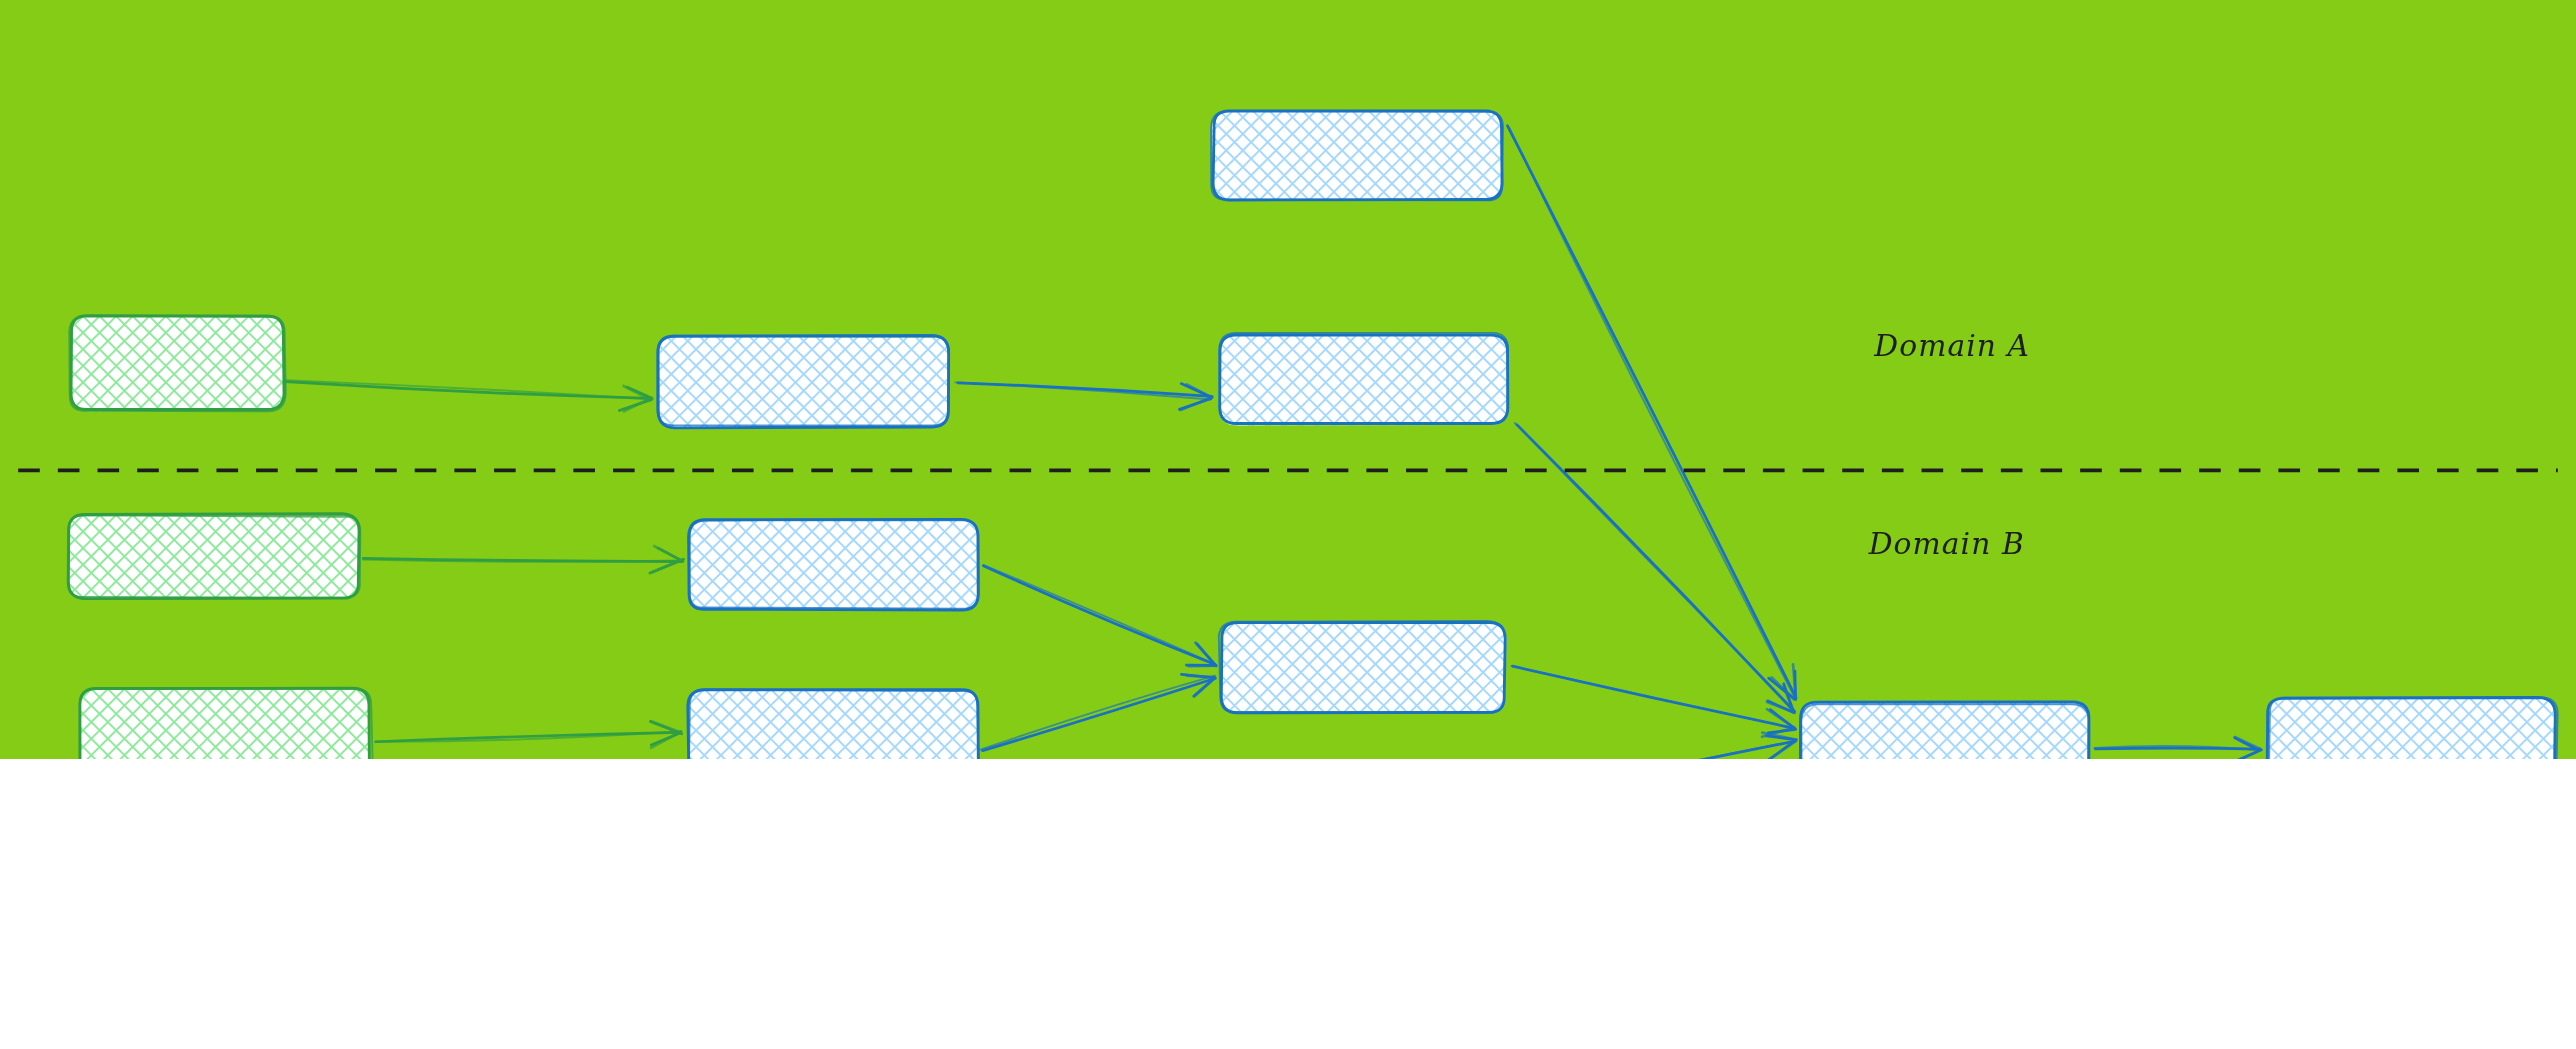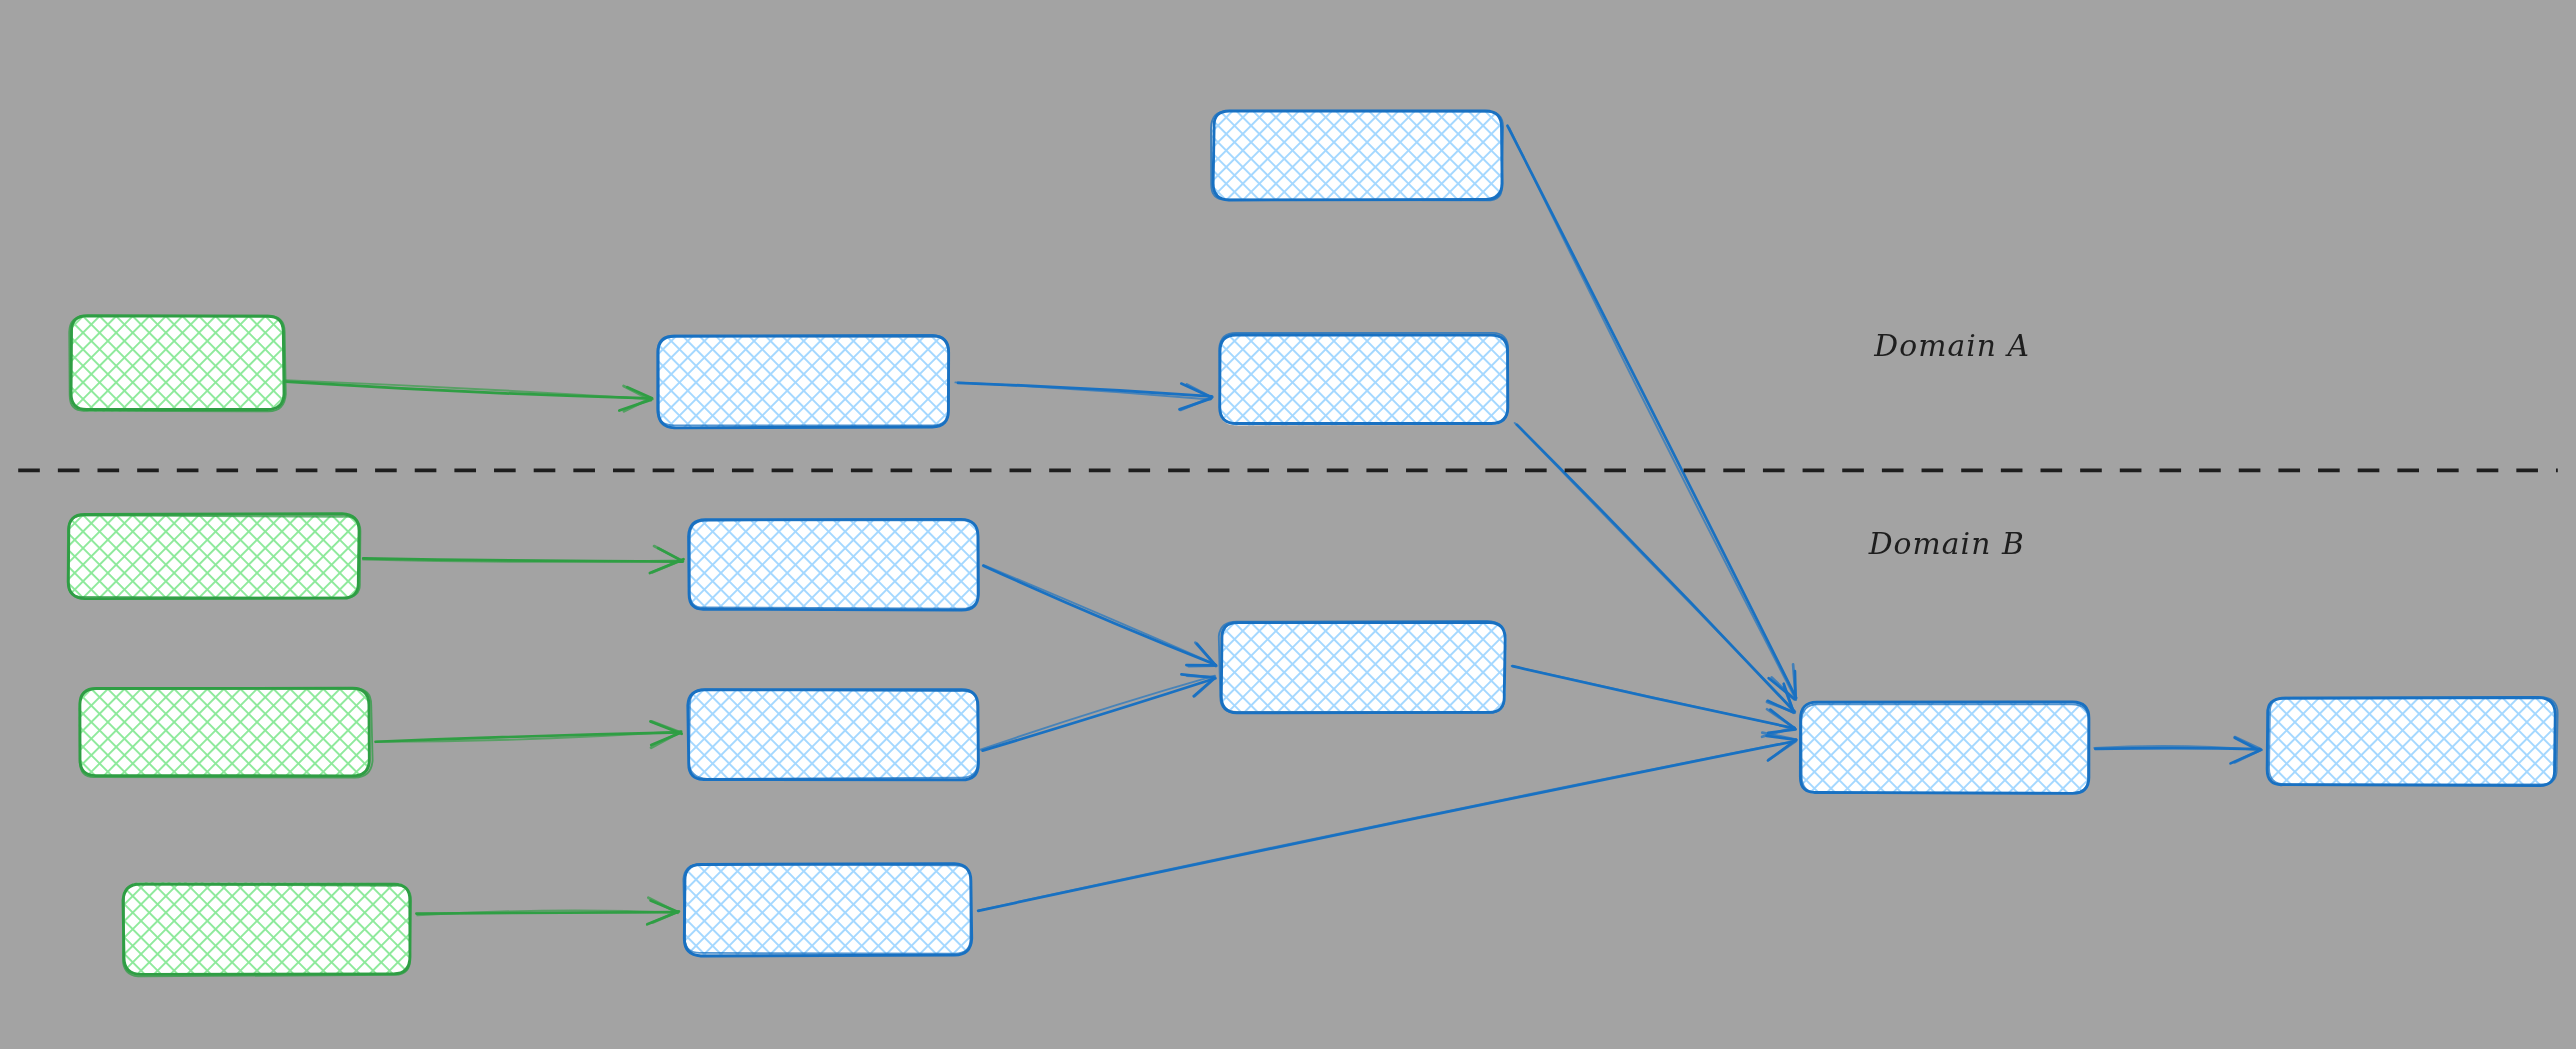--- a/index.html
+++ b/index.html
@@ -7,22 +7,22 @@
     margin: 0;
     padding: 0;
     background: #ffffff;
   }
   body {
     font-family: "DejaVu Sans", sans-serif;
   }
   #canvas-root {
     position: relative;
     width: 2576px;
-    height: 1049px;
-    background: #a3a3a3;
+    height: 759px;
+    background: #84cc16;
     overflow: hidden;
   }
   #diagram-svg {
     position: absolute;
     left: 0;
     top: 0;
     width: 2576px;
     height: 1049px;
     display: block;
   }

